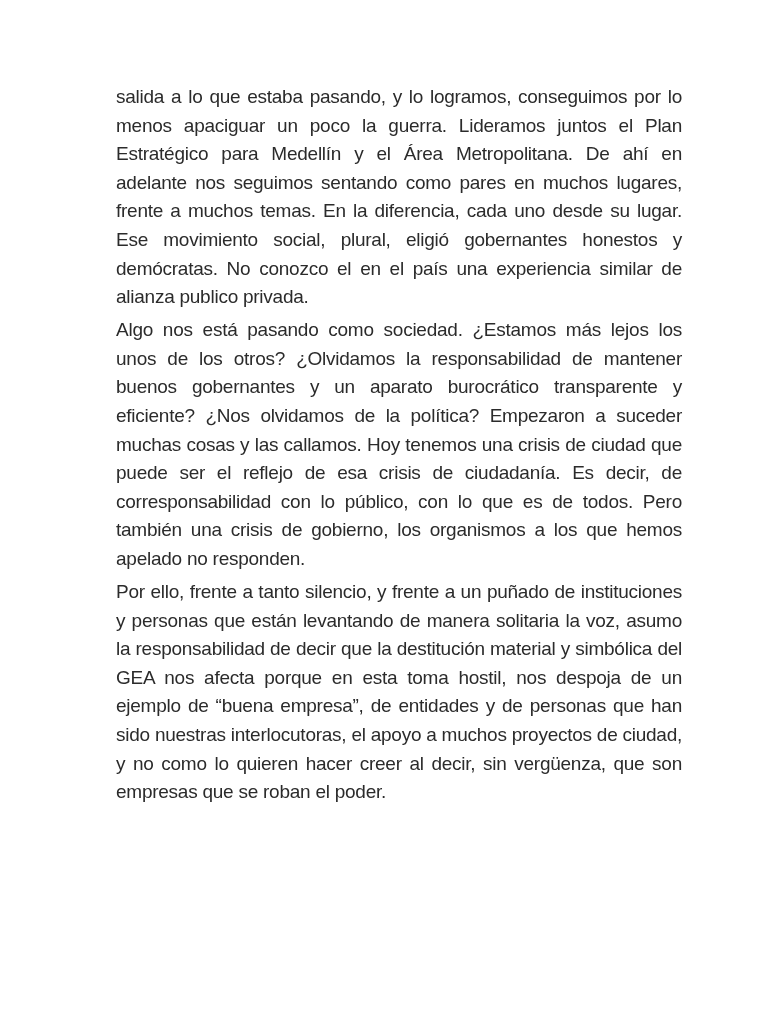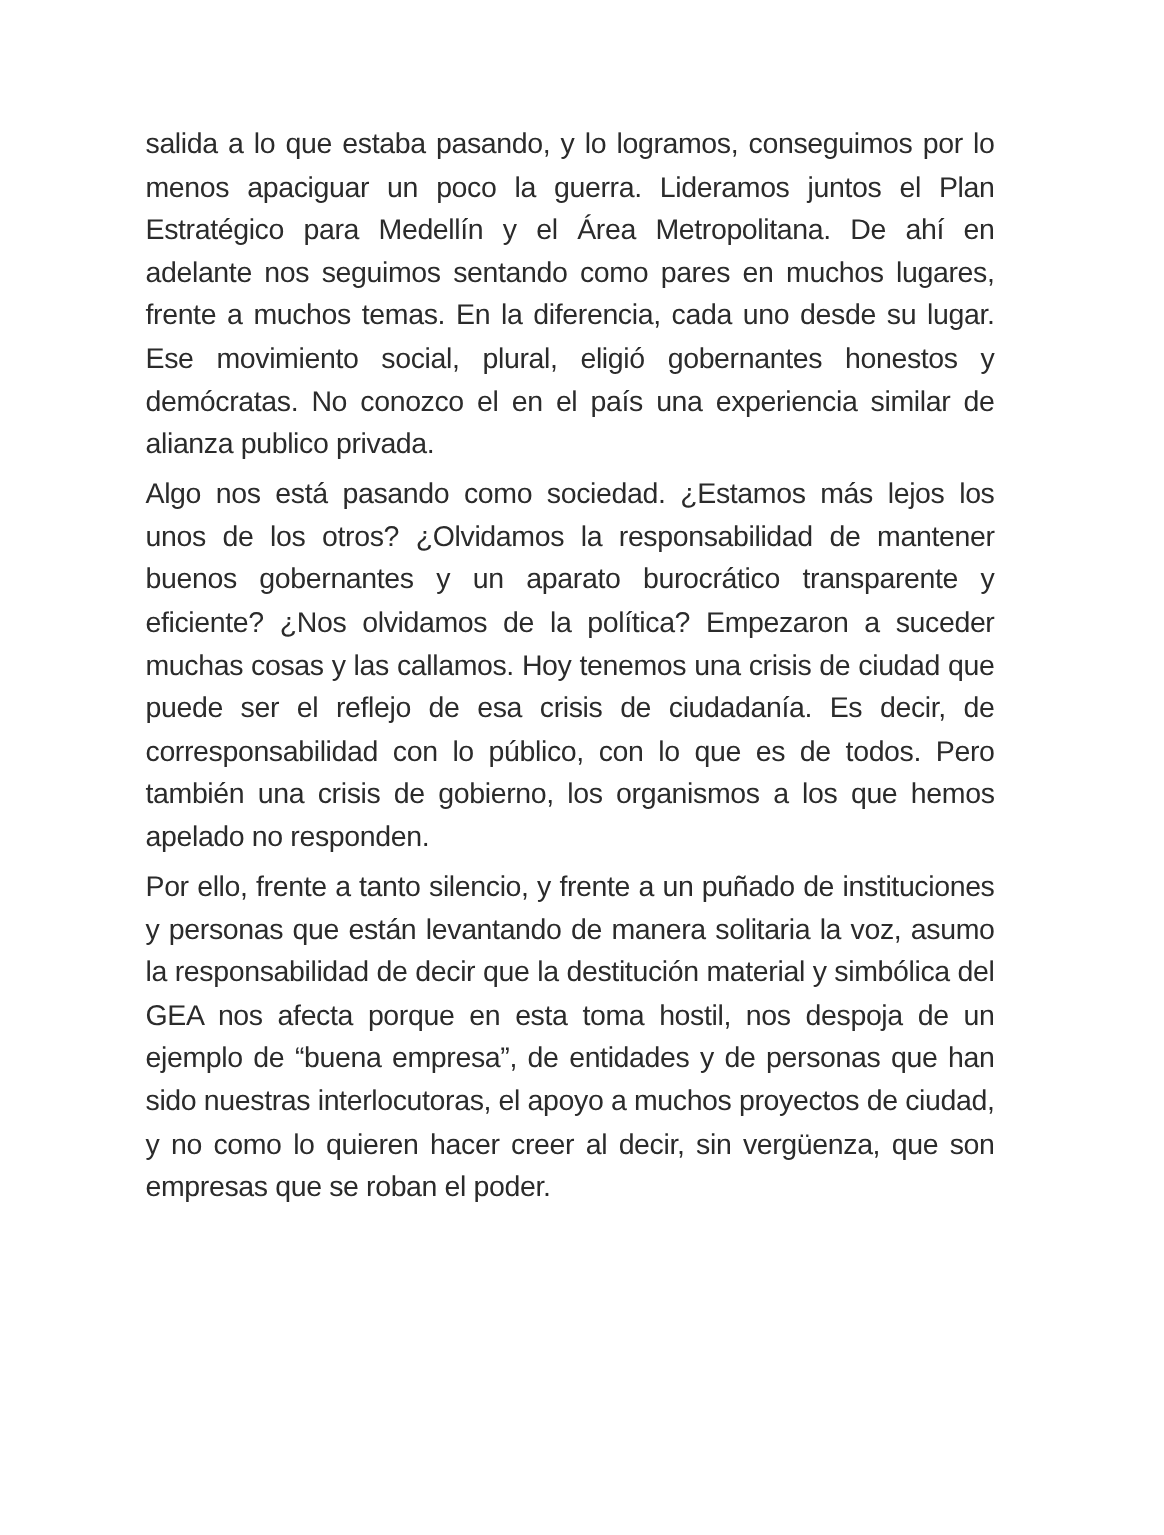--- a/index.html
+++ b/index.html
@@ -11,20 +11,21 @@
     height: 1023px;
     background: #ffffff;
     position: relative;
     overflow: hidden;
     font-family: "Liberation Sans", sans-serif;
   }
   .page {
     position: absolute;
     inset: 0;
     background: #ffffff;
+    margin-left: 19px;
   }
   .text-block {
     position: absolute;
     left: 97px;
     top: 83px;
     width: 566px;
     color: #2b2b2b;
     font-size: 19px;
     line-height: 28.6px;
     text-align: justify;

